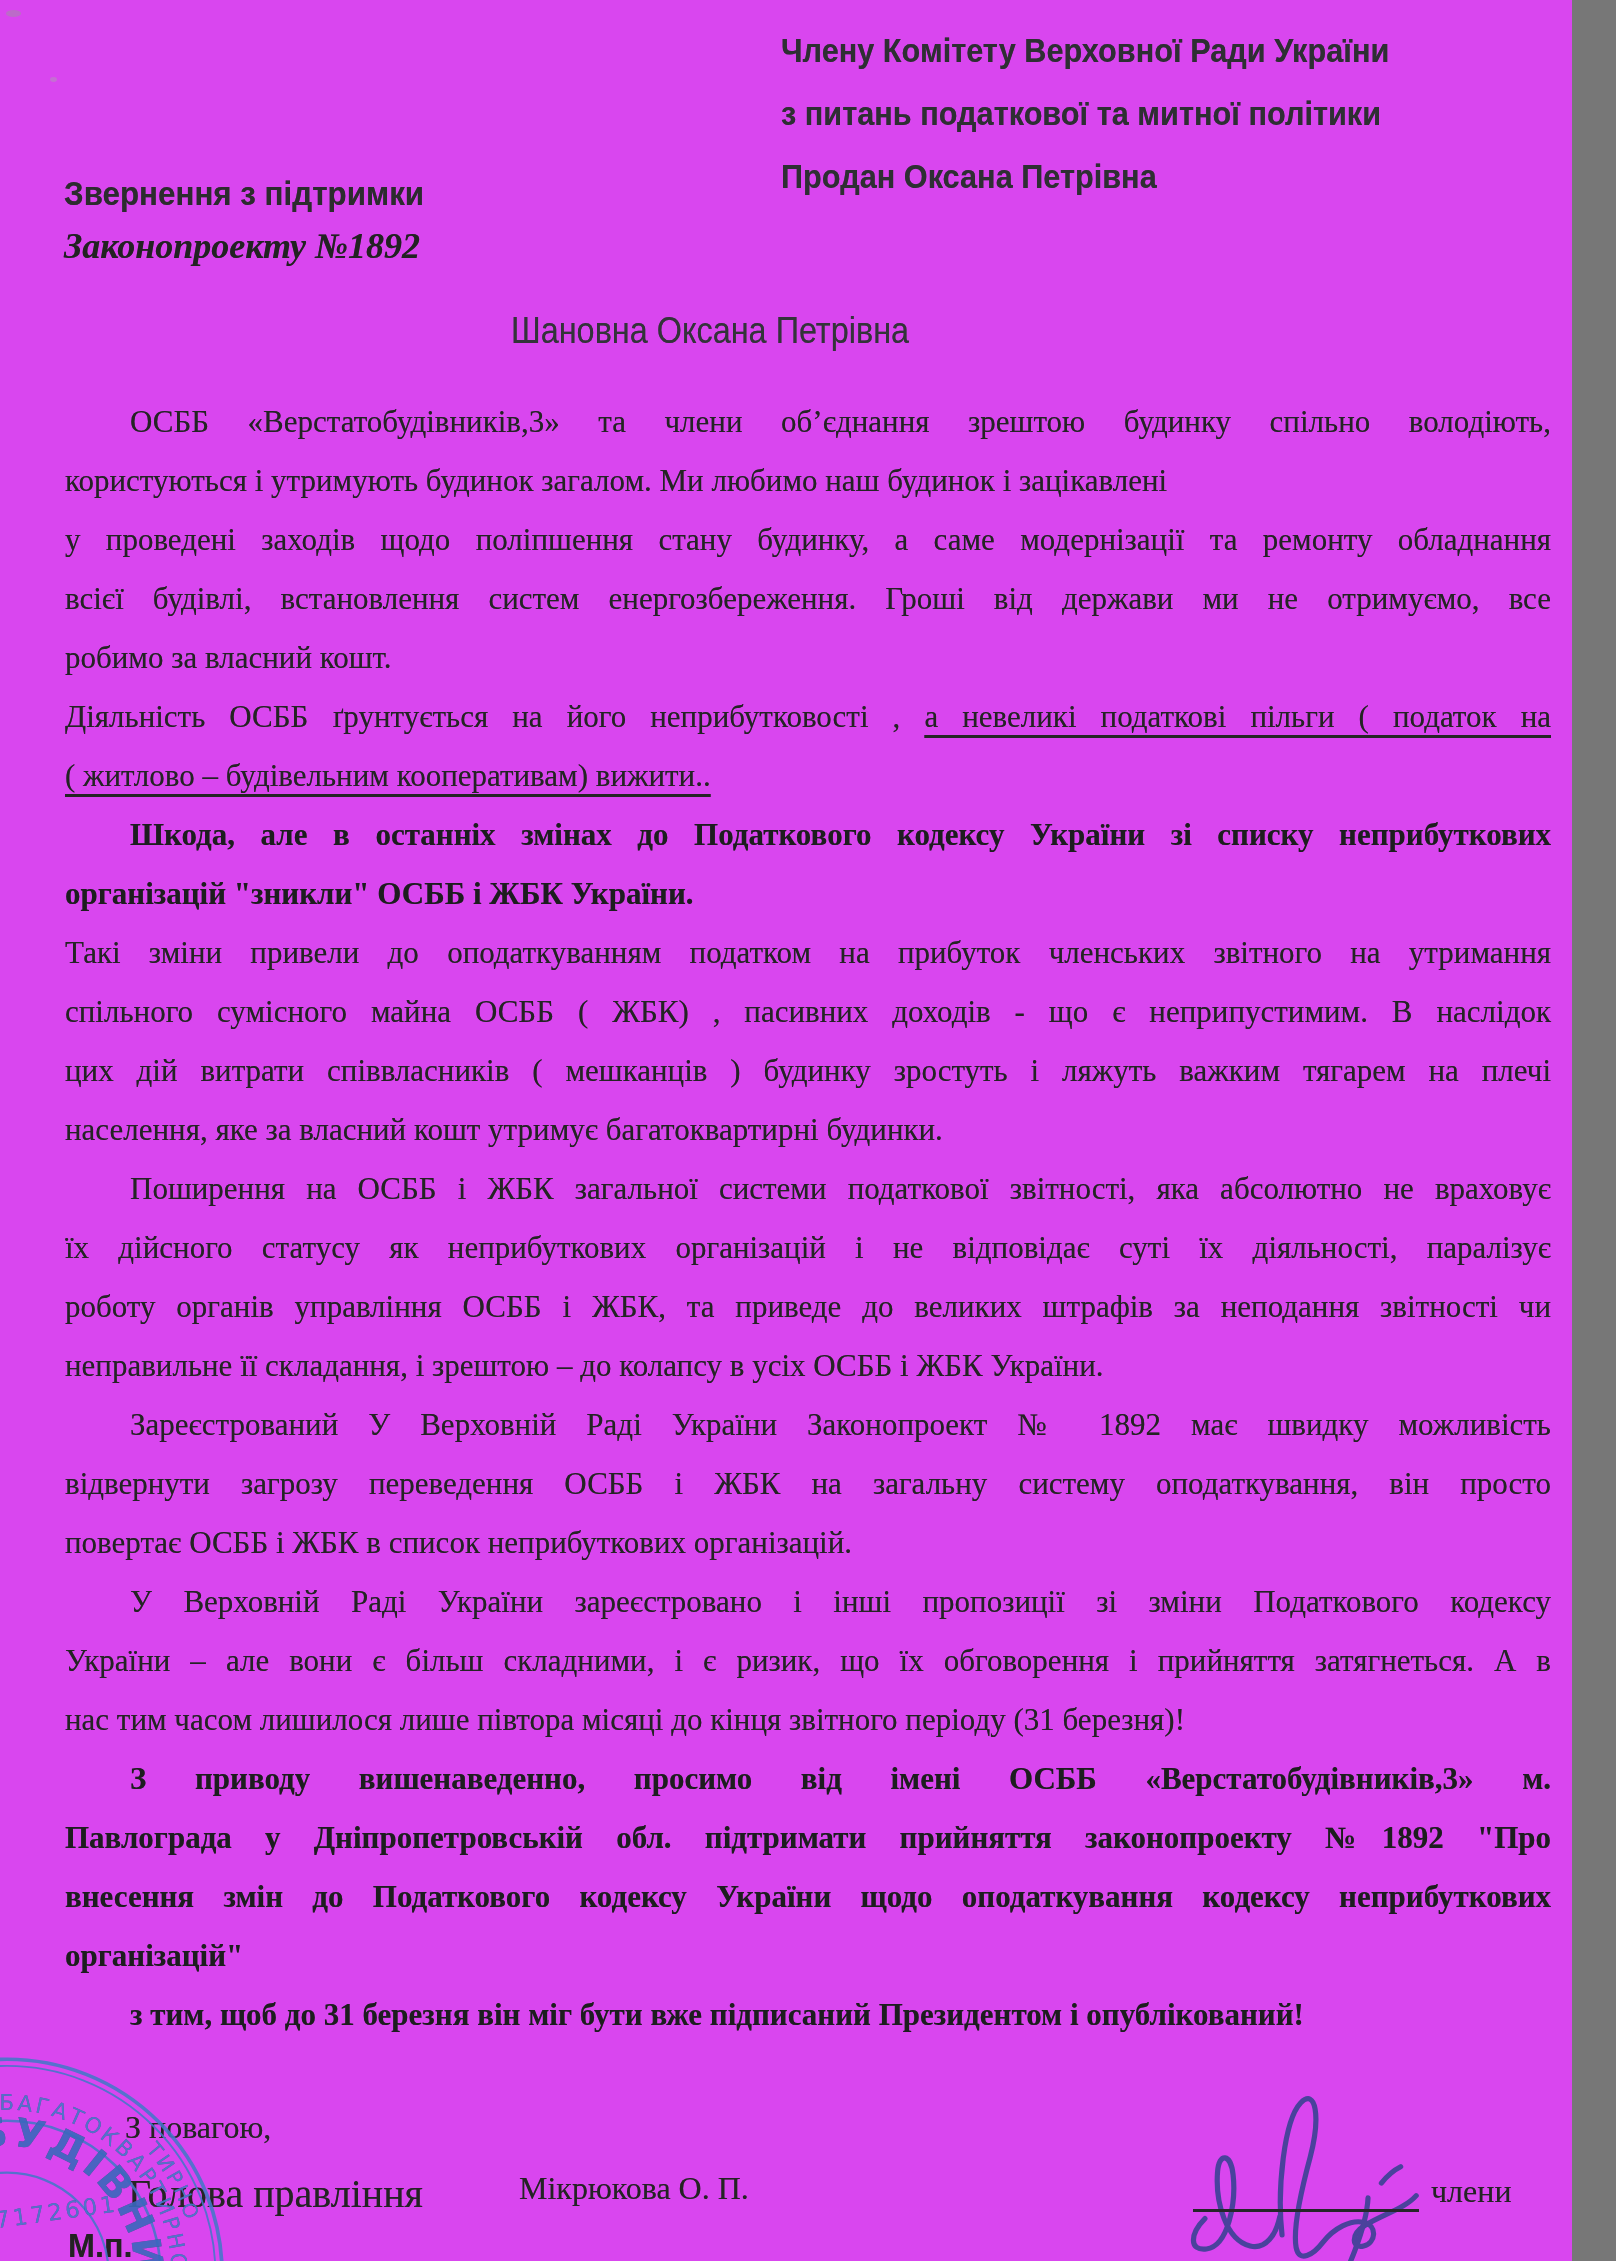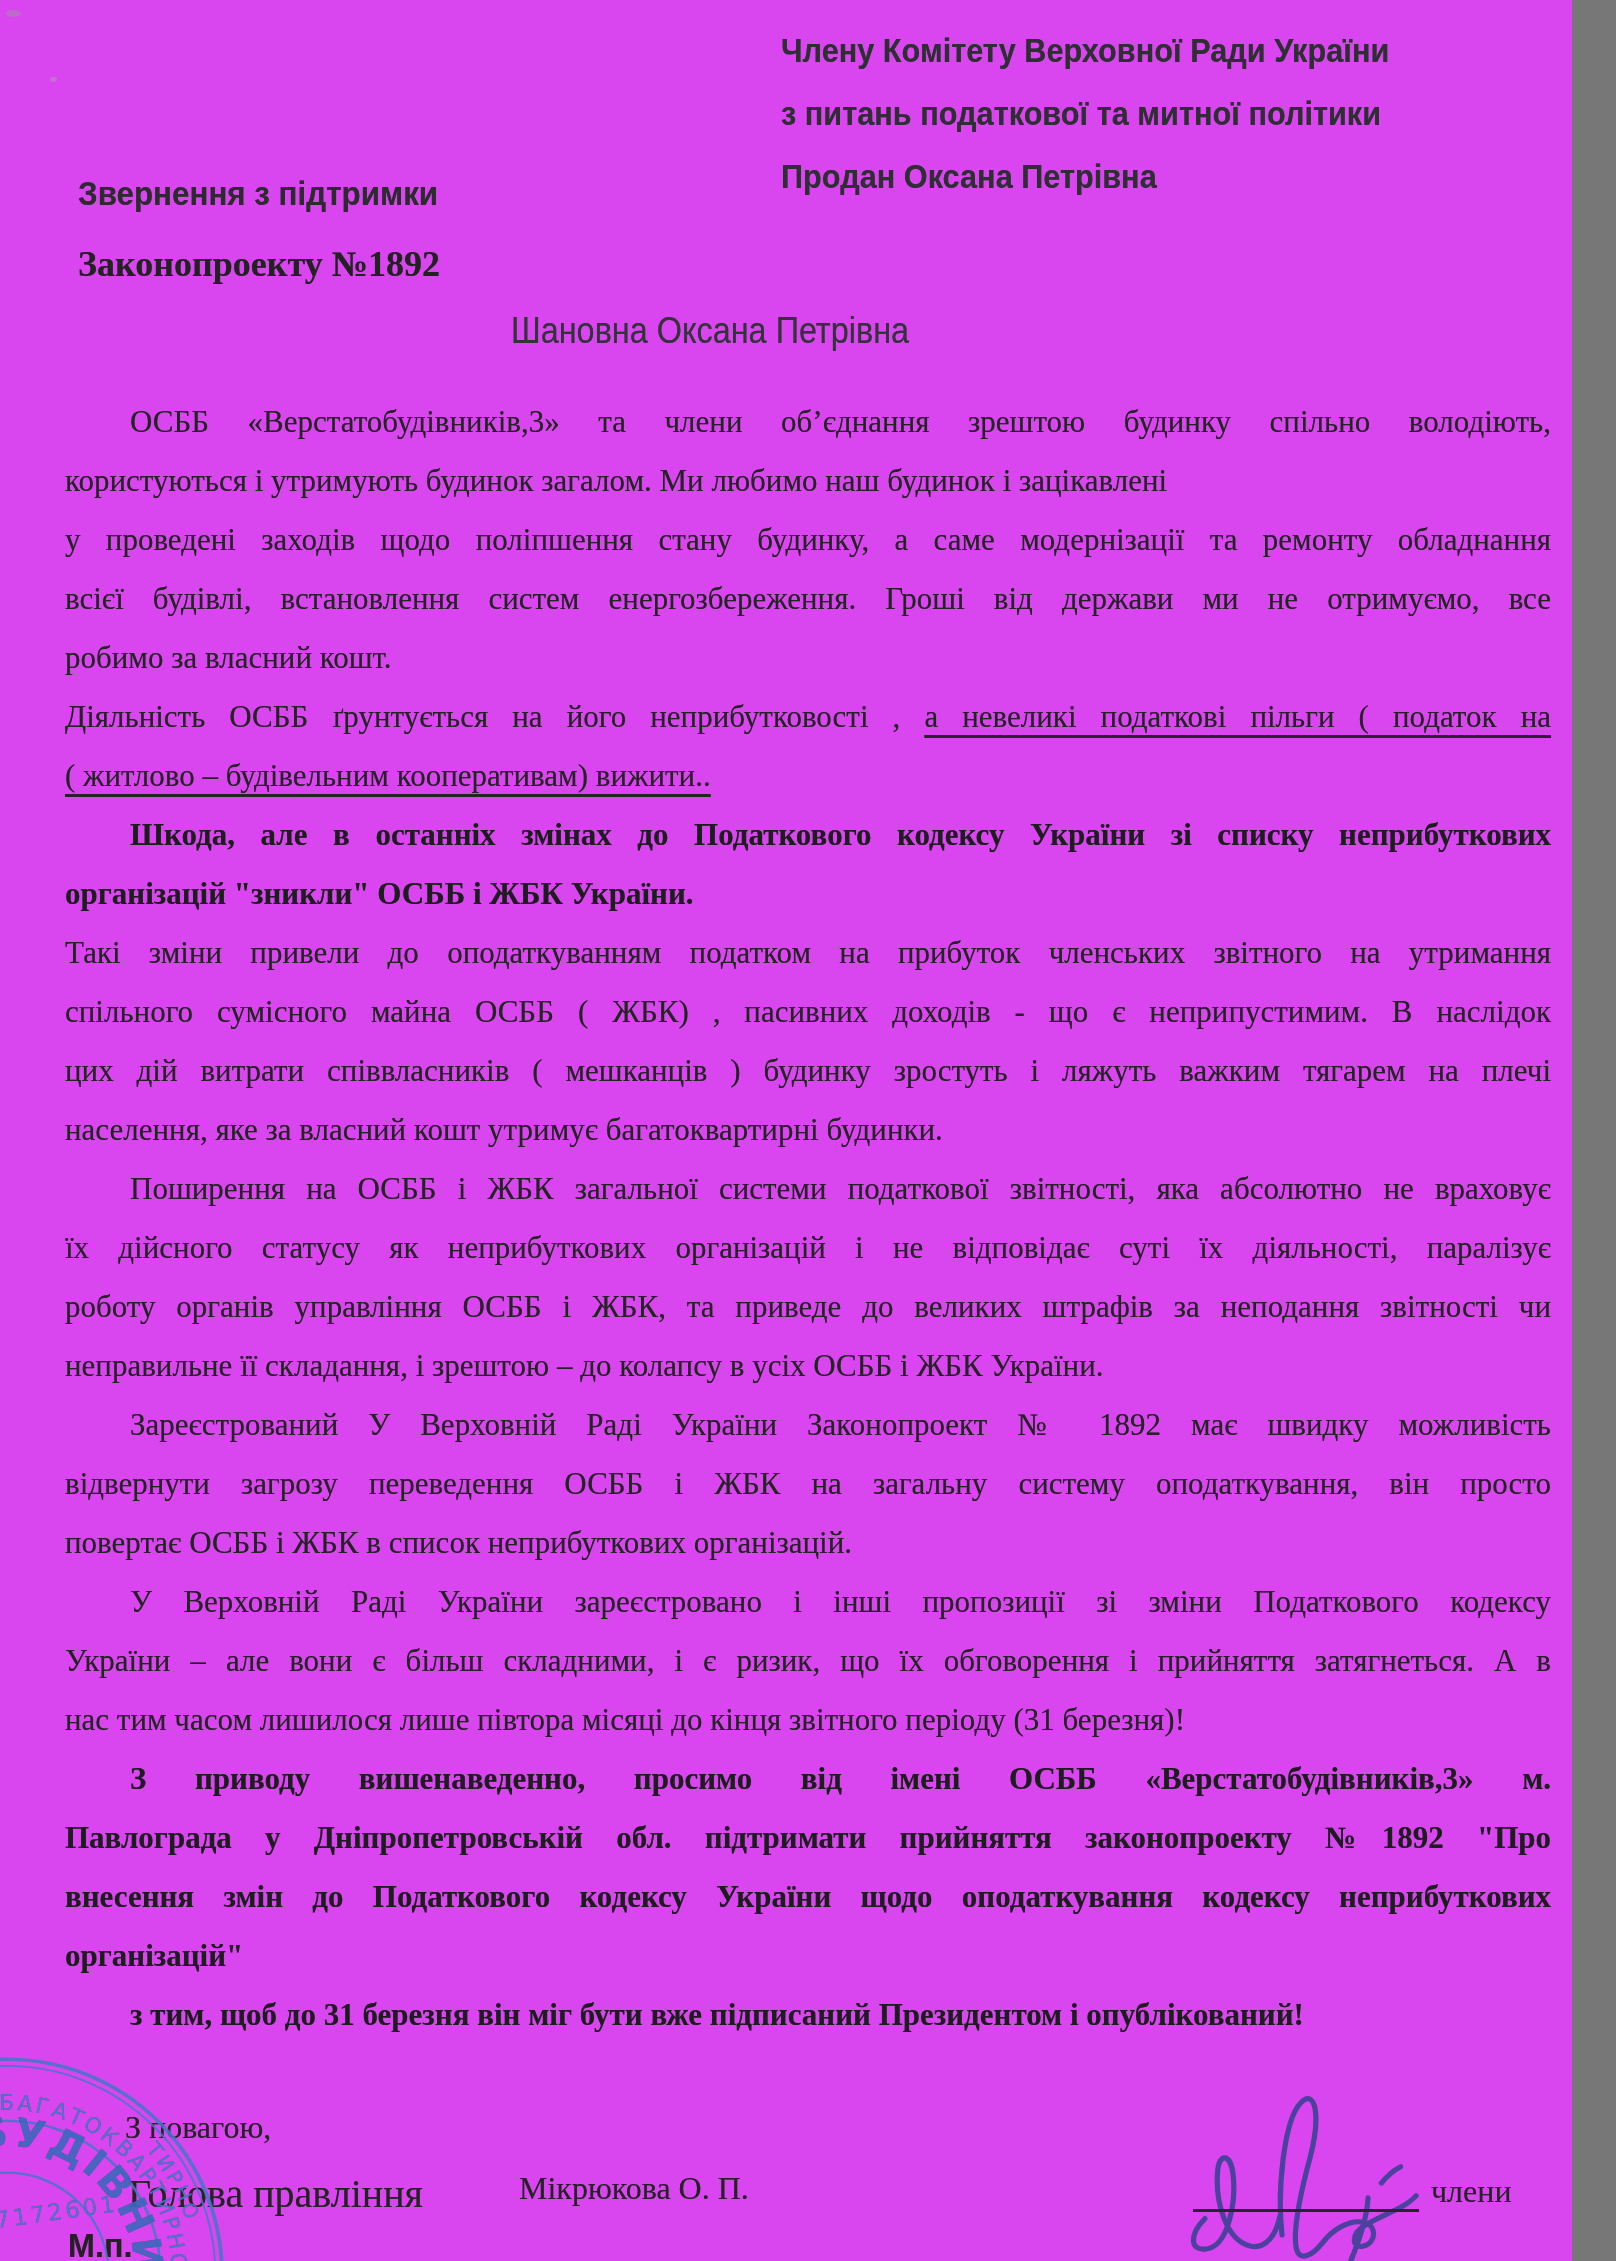--- a/index.html
+++ b/index.html
@@ -8,29 +8,29 @@
     background:#d946ef; overflow:hidden;
     font-family:"Liberation Serif", serif; color:#242424;
     text-shadow:0 0 0.5px rgba(40,40,40,0.55);
   }
   .hdr-right {
     position:absolute; left:781px; top:19.3px;
     font-family:"Liberation Sans", sans-serif; font-weight:bold;
     font-size:33px; line-height:63px; color:#2e2f33;
     transform:scaleX(0.93); transform-origin:left top; white-space:nowrap;
   }
-  .title-left { position:absolute; left:78px; top:175px; }
+  .title-left { position:absolute; left:64px; top:175px; }
   .title-l1 {
     font-family:"Liberation Sans", sans-serif; font-weight:bold;
     font-size:33px; color:#2c2c2e; transform:scaleX(0.95);
     transform-origin:left top; white-space:nowrap;
   }
   .title-l2 {
     font-family:"Liberation Serif", serif; font-weight:bold;
-    font-size:36px; color:#222; margin-top:30px; white-space:nowrap;
+    font-size:36px; color:#222; margin-top:12px; white-space:nowrap;font-style:italic;
   }
   .salutation {
     position:absolute; left:511px; top:310px;
     font-family:"Liberation Sans", sans-serif; font-size:36px; color:#33343a;
     transform:scaleX(0.90); transform-origin:left top; white-space:nowrap;
   }
   .body-text { position:absolute; left:65px; top:392px; width:1486px; }
   .line { font-size:31px; line-height:59px; height:59px; overflow:visible; text-align:left; }
   .line.just { text-align:justify; text-align-last:justify; }
   .line.ind { text-indent:65px; }

